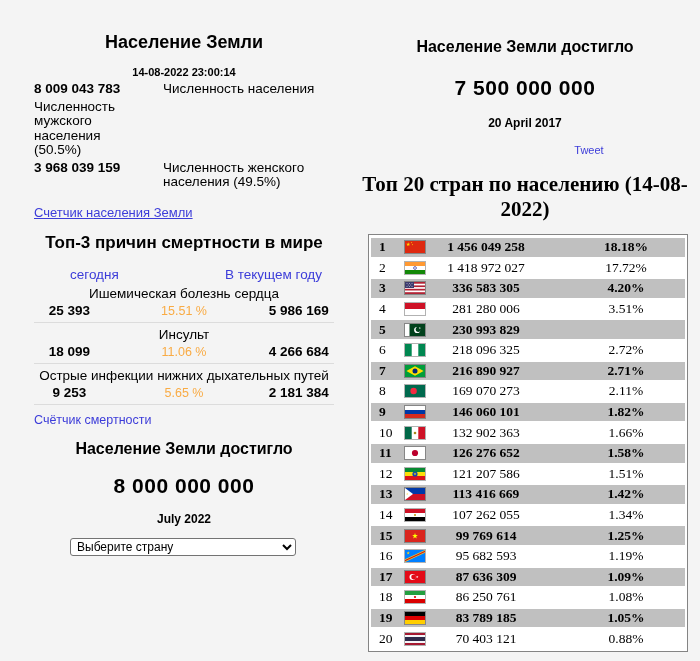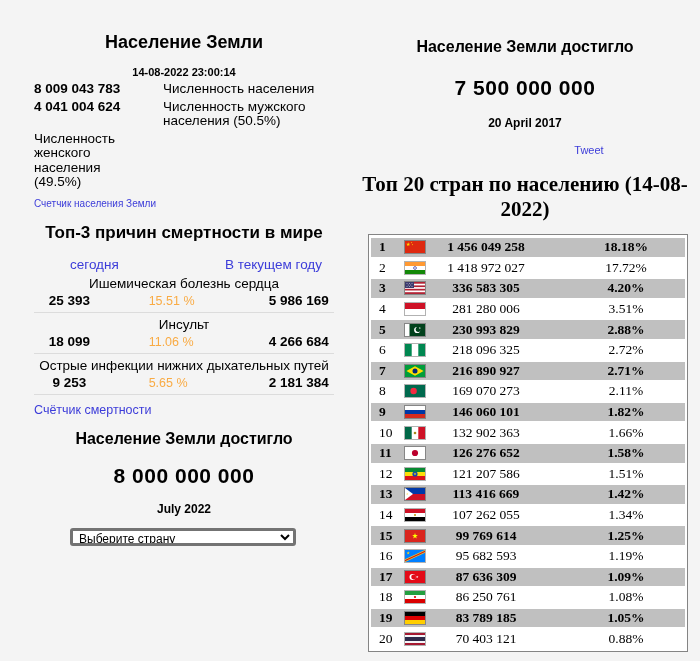--- a/index.html
+++ b/index.html
@@ -12,36 +12,36 @@
   a{color:#3c3cd9;text-decoration:none;cursor:pointer;}
 
   
   .col-left{position:absolute;left:34px;top:0;width:300px;}
   .lc-title{margin-top:32px;font-size:18px;font-weight:bold;text-align:center;}
   .lc-datetime{margin-top:13px;font-size:11px;font-weight:bold;text-align:center;}
   .stats{margin-top:4px;}
   .stat-row{display:grid;grid-template-columns:116px 1fr;column-gap:13px;margin-bottom:3px;}
   .stat-value{font-size:13.5px;font-weight:bold;line-height:14.5px;}
   .stat-label{font-size:13.5px;line-height:14.5px;max-width:172px;}
-  .pop-link{display:inline-block;margin-top:4px;font-size:10px;}
+  .pop-link{display:inline-block;margin-top:12px;font-size:13px;text-decoration:underline;}
   .d-title{margin-top:12px;font-size:17px;font-weight:bold;text-align:center;}
   .d-links{margin-top:14px;display:flex;justify-content:space-between;
            padding:0 12px 0 36px;font-size:13.5px;gap:46px;}
   .d-block{padding-top:4px;padding-bottom:4px;border-bottom:1px solid #dcdcdc;}
   .d-cause{text-align:center;font-size:13.5px;line-height:15px;}
   .d-vals{display:grid;grid-template-columns:1fr 1fr 1fr;margin-top:2px;align-items:baseline;gap:44px;}
   .d-today,.d-year{font-size:13.5px;font-weight:bold;text-align:center;}
-  .d-pct{font-size:12.5px;color:#f9ab44;text-align:left;}
+  .d-pct{font-size:12.5px;color:#f9ab44;text-align:center;}
   .death-link{display:inline-block;margin-top:8px;font-size:12.5px;}
   .m-title{margin-top:12px;font-size:16px;font-weight:bold;text-align:center;}
   .m-big{margin-top:16px;font-size:21px;font-weight:bold;text-align:center;letter-spacing:.5px;}
   .m-date{margin-top:14px;font-size:12px;font-weight:bold;text-align:center;}
   .country-select{display:block;margin:12px 0 0 36px;width:226px;height:18px;
                   font-size:12px;font-family:"Liberation Sans",sans-serif;
-                  background:#fff;border:3px solid #737373;border-radius:3px;padding:0 2px;}
+                  background:#fff;border:1px solid #737373;border-radius:3px;padding:0 2px;}
 
   
   .col-right{position:absolute;left:350px;top:0;width:350px;}
   .rc-title{margin-top:38px;font-size:16px;font-weight:bold;text-align:center;}
   .rc-big{margin-top:20px;font-size:21px;font-weight:bold;text-align:center;letter-spacing:.5px;}
   .rc-date{margin-top:16px;font-size:12px;font-weight:bold;text-align:center;}
   .tweet-wrap{margin-top:10px;text-align:center;}
   .tweet-link{display:inline-block;transform:translateX(64px);font-size:11px;}
   .t20-title{margin-top:14px;padding:0 10px;font-family:"Liberation Serif",serif;
              font-size:21px;font-weight:bold;text-align:center;line-height:25px;}
@@ -70,24 +70,24 @@
   <div class="col-left">
     <div class="lc-title">Население Земли</div>
     <div class="lc-datetime">14-08-2022 23:00:14</div>
 
     <div class="stats">
         <div class="stat-row">
           <div class="stat-value">8 009 043 783</div>
           <div class="stat-label">Численность населения</div>
         </div>
         <div class="stat-row">
-          <div class="stat-value">4 041 004 624</div>
           <div class="stat-label">Численность мужского населения (50.5%)</div>
         </div>
         <div class="stat-row">
+          <div class="stat-value">3 968 039 159</div>
           <div class="stat-label">Численность женского населения (49.5%)</div>
         </div>
       </div>
 
     <a class="pop-link">Счетчик населения Земли</a>
 
     <div class="d-title">Топ-3 причин смертности в мире</div>
 
     <div class="d-links">
       <a>сегодня</a>
@@ -218,21 +218,20 @@
               <svg viewBox="0 0 20 12" width="20" height="12" xmlns="http://www.w3.org/2000/svg">
                 <rect width="20" height="12" fill="#01411c"></rect>
                 <rect width="4.5" height="12" fill="#fff"></rect>
                 <circle cx="12.2" cy="6" r="3.1" fill="#fff"></circle>
                 <circle cx="13.3" cy="5.3" r="2.6" fill="#01411c"></circle>
                 <polygon fill="#fff" points="14.80,2.90 15.06,3.64 15.85,3.66 15.22,4.14 15.45,4.89 14.80,4.44 14.15,4.89 14.38,4.14 13.75,3.66 14.54,3.64"></polygon>
               </svg>
             </span>
           </div>
           <div class="c-pop">230 993 829</div>
-          <div class="c-pct">2.88%</div>
         </div>
         <div class="t20-row even">
           <div class="c-rank">6</div>
           <div class="c-flag">
             <span class="flag">
               <svg viewBox="0 0 20 12" width="20" height="12" xmlns="http://www.w3.org/2000/svg">
                 <rect width="20" height="12" fill="#fff"></rect>
                 <rect width="6.7" height="12" fill="#008751"></rect>
                 <rect x="13.3" width="6.7" height="12" fill="#008751"></rect>
               </svg>

